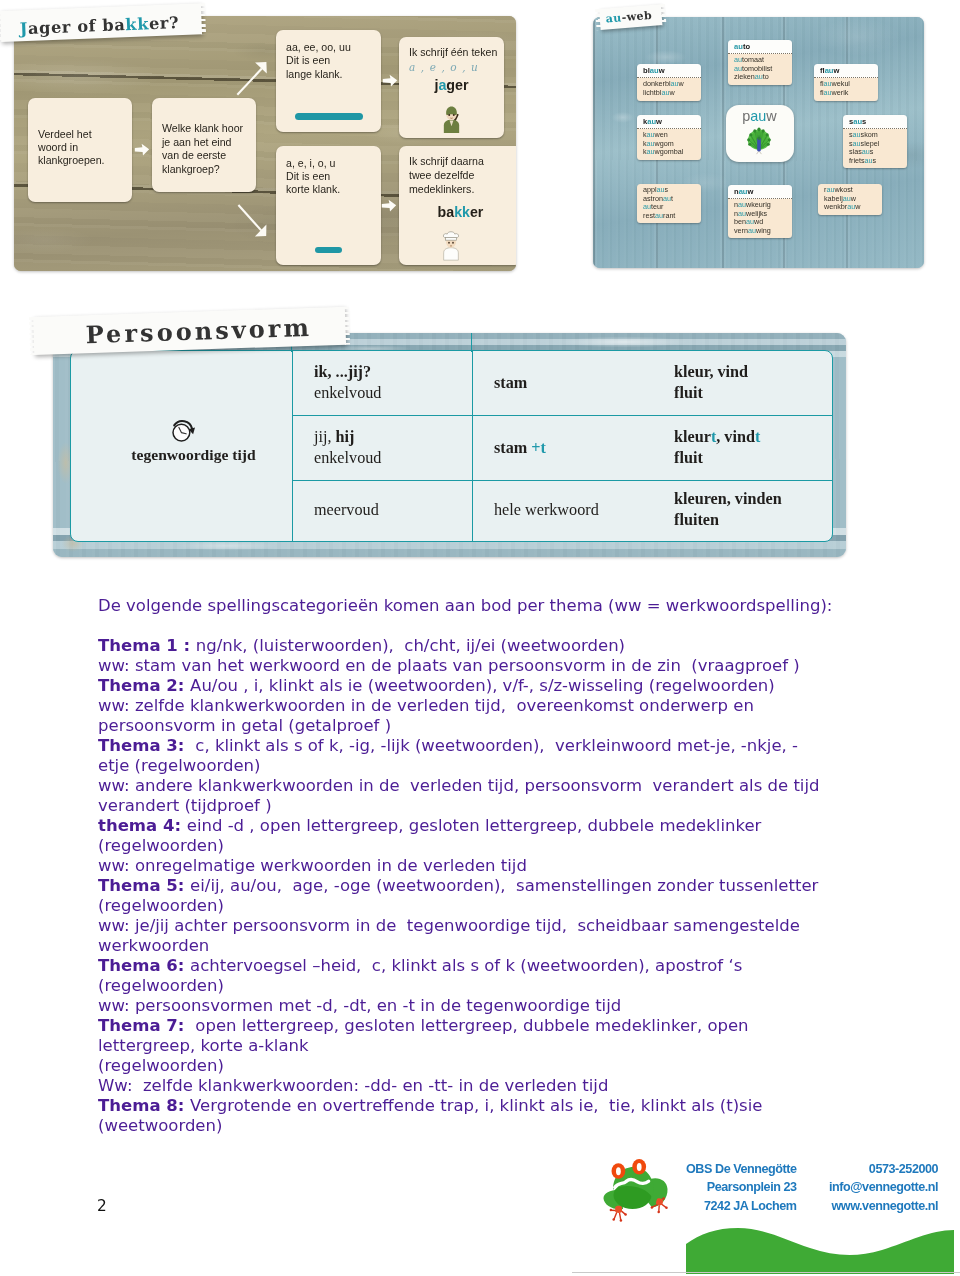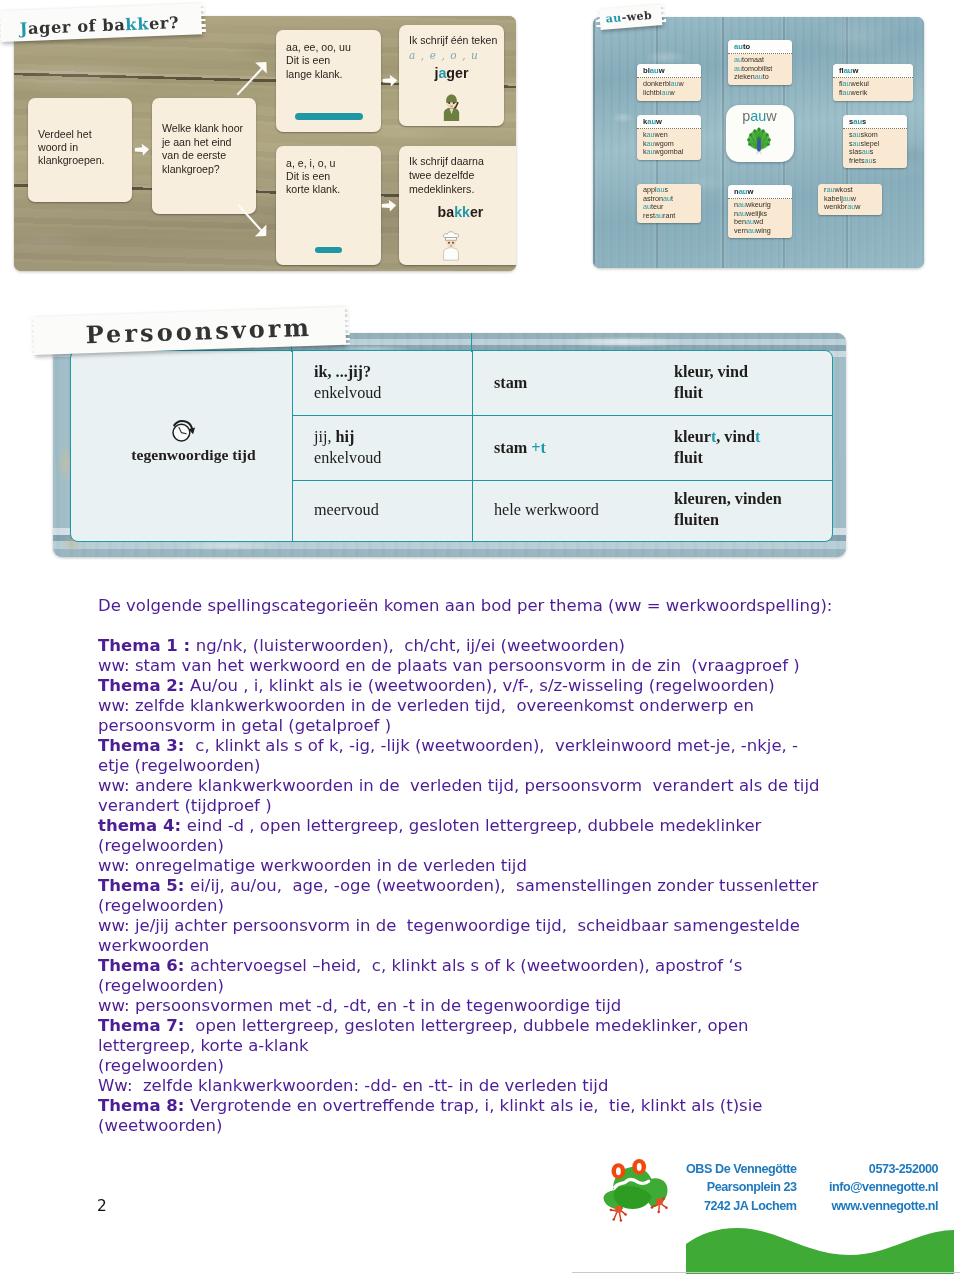--- a/index.html
+++ b/index.html
@@ -136,21 +136,21 @@
       <div class="ln" data-name="card-line">Verdeel het</div>
       <div class="ln" data-name="card-line">woord in</div>
       <div class="ln" data-name="card-line">klankgroepen.</div>
     </div>
   </div>
 
   <svg class="arrowR" data-name="arrow-right-icon" style="left:120px;top:126.5px;" width="16" height="13" viewBox="0 0 16 13">
     <path d="M0.8 5.0 L8.4 4.3 L7.6 0.8 L15.2 6.2 L9.0 12.4 L8.6 9.0 L0.8 8.6 Z" fill="#fdfcf7"></path>
   </svg>
 
-  <div class="card1" data-name="card-welke-klank" style="left:138px;top:82px;width:104px;height:116px;">
+  <div class="card1" data-name="card-welke-klank" style="left:138px;top:82px;width:104px;height:94px;">
     <div style="position:absolute;left:10px;top:24px;font-size:10.6px;line-height:13.5px;">
       <div class="ln" data-name="card-line">Welke klank hoor</div>
       <div class="ln" data-name="card-line">je aan het eind</div>
       <div class="ln" data-name="card-line">van de eerste</div>
       <div class="ln" data-name="card-line">klankgroep?</div>
     </div>
   </div>
 
   <svg class="abs" data-name="arrow-up-right-icon" style="left:216px;top:40px;overflow:visible;" width="44" height="46" viewBox="0 0 44 46">
     <path d="M7.3 38.8 L31.8 12.5" stroke="#fcfaf4" stroke-width="2.1" fill="none"></path>
@@ -166,21 +166,21 @@
       <div class="ln" data-name="card-line">aa, ee, oo, uu</div>
       <div class="ln" data-name="card-line">Dit is een</div>
       <div class="ln" data-name="card-line">lange klank.</div>
     </div>
     <div class="tealbar" data-name="long-vowel-bar" style="left:18.7px;top:83.4px;width:68px;height:6.5px;"></div>
   </div>
   <svg class="arrowR" data-name="arrow-right-icon" style="left:368px;top:58px;" width="16" height="13" viewBox="0 0 16 13">
     <path d="M0.8 5.0 L8.4 4.3 L7.6 0.8 L15.2 6.2 L9.0 12.4 L8.6 9.0 L0.8 8.6 Z" fill="#fdfcf7"></path>
   </svg>
 
-  <div class="card1" data-name="card-een-teken" style="left:385px;top:9px;width:105px;height:101px;">
+  <div class="card1" data-name="card-een-teken" style="left:385px;top:21px;width:105px;height:101px;">
     <div style="position:absolute;left:10px;top:9px;font-size:10.6px;line-height:13.3px;">
       <div class="ln" data-name="card-line">Ik schrijf één teken</div>
     </div>
     <div data-name="handwriting-sample" style="position:absolute;left:10px;top:24px;font-family:'DejaVu Serif',serif;font-style:italic;font-size:10.5px;color:#7ca8b4;letter-spacing:1.1px;line-height:13px;">a , e , o , u</div>
     <div data-name="word-jager" style="position:absolute;left:0;right:0;top:40px;text-align:center;font-size:14.3px;font-weight:700;line-height:16px;">
       <span data-name="word-part">j</span><span class="tl" style="color:#2099ab" data-name="word-highlight">a</span><span data-name="word-part">ger</span>
     </div>
     <svg data-name="hunter-icon" style="position:absolute;left:41px;top:67px;" width="23" height="29" viewBox="0 0 24 30">
       <g>
         <path d="M14.6 16.5 L17.6 10 L19.6 10.8 L16.4 17.6 Z" fill="#3a2a18"></path>
@@ -248,21 +248,21 @@
       </div>
     </div>
   <div class="wcard" data-name="wordcard-auto" style="left:135px;top:23px;width:64px;">
       <div class="hd" data-name="card-head"><span class="tl" data-name="au-highlight">au</span><span data-name="word-part">to</span></div>
       <div class="bd" data-name="card-body">
         <div data-name="word-item"><span class="tl" data-name="au-highlight">au</span><span data-name="word-part">tomaat</span></div>
         <div data-name="word-item"><span class="tl" data-name="au-highlight">au</span><span data-name="word-part">tomobilist</span></div>
         <div data-name="word-item"><span data-name="word-part">zieken</span><span class="tl" data-name="au-highlight">au</span><span data-name="word-part">to</span></div>
       </div>
     </div>
-  <div class="wcard" data-name="wordcard-flauw" style="left:240px;top:47px;width:80px;">
+  <div class="wcard" data-name="wordcard-flauw" style="left:221px;top:47px;width:64px;">
       <div class="hd" data-name="card-head"><span data-name="word-part">fl</span><span class="tl" data-name="au-highlight">au</span><span data-name="word-part">w</span></div>
       <div class="bd" data-name="card-body">
         <div data-name="word-item"><span data-name="word-part">fl</span><span class="tl" data-name="au-highlight">au</span><span data-name="word-part">wekul</span></div>
         <div data-name="word-item"><span data-name="word-part">fl</span><span class="tl" data-name="au-highlight">au</span><span data-name="word-part">werik</span></div>
       </div>
     </div>
   <div class="wcard" data-name="wordcard-kauw" style="left:44px;top:98px;width:64px;">
       <div class="hd" data-name="card-head"><span data-name="word-part">k</span><span class="tl" data-name="au-highlight">au</span><span data-name="word-part">w</span></div>
       <div class="bd" data-name="card-body">
         <div data-name="word-item"><span data-name="word-part">k</span><span class="tl" data-name="au-highlight">au</span><span data-name="word-part">wen</span></div>

